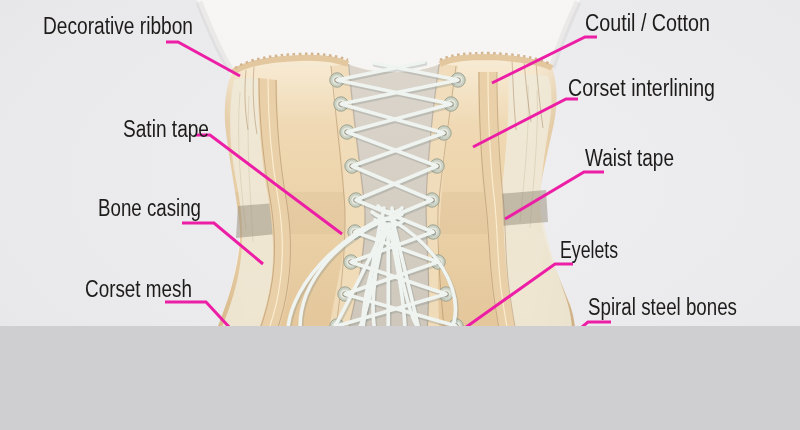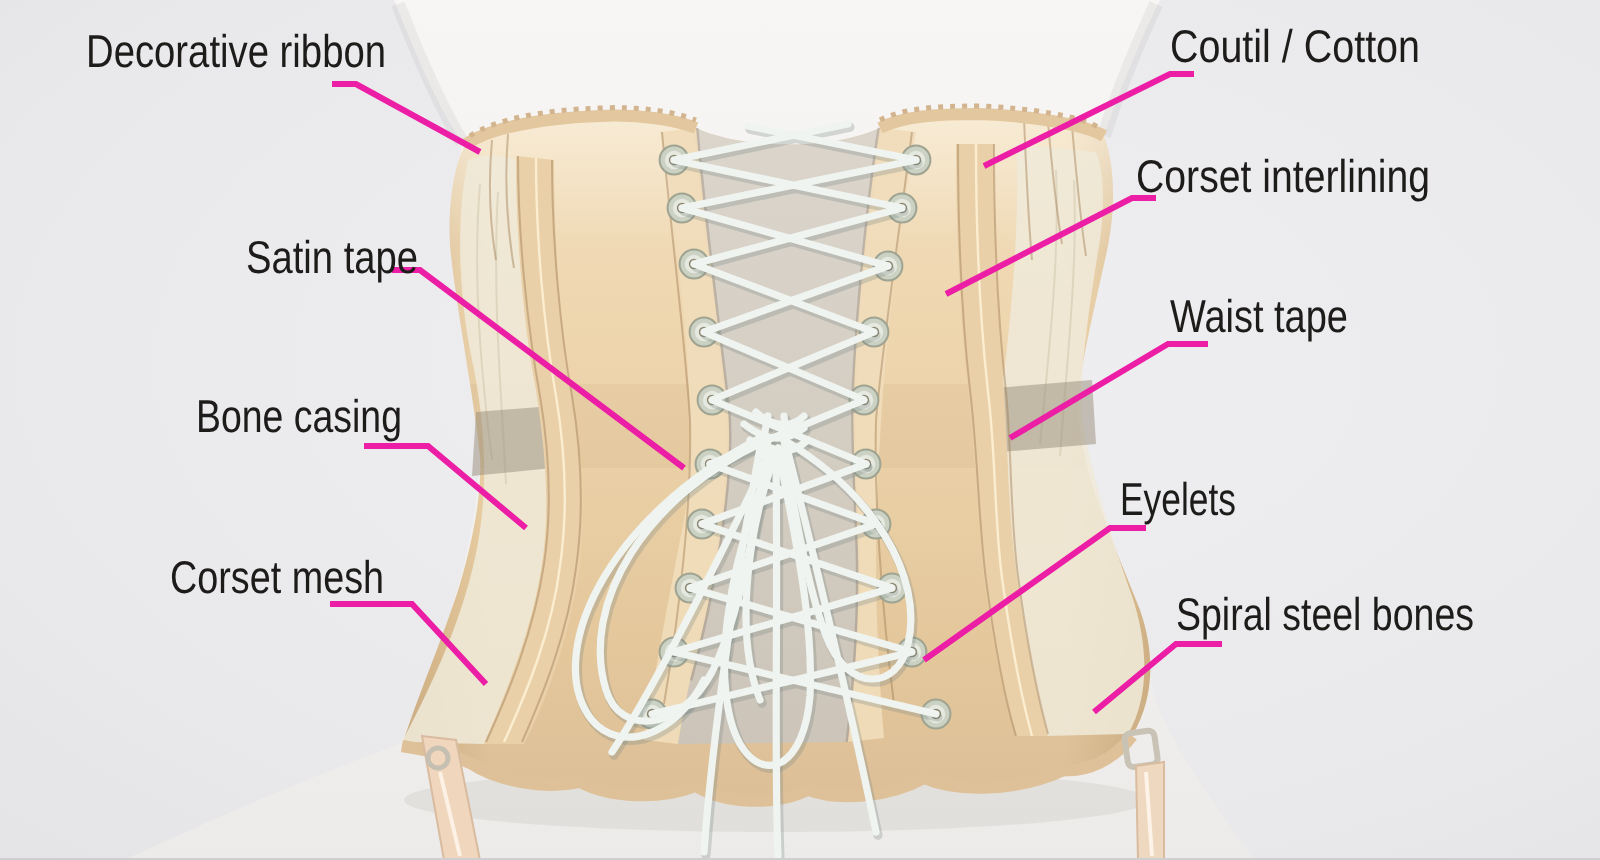--- a/index.html
+++ b/index.html
@@ -1,17 +1,17 @@
 <!DOCTYPE html>
 <html><head>
 <meta charset="utf-8">
 <style>
   html,body{margin:0;padding:0;background:#cfcfd2;}
   .stage{
-    position:relative;width:800px;height:429px;overflow:hidden;
+    position:relative;width:800px;height:326px;overflow:hidden;
     font-family:"Liberation Sans",sans-serif;
   }
   .stage svg{display:block;}
   svg text{
     font-family:"Liberation Sans",sans-serif;
     font-size:23px;
     font-weight:400;
   }
 </style>
 </head>

